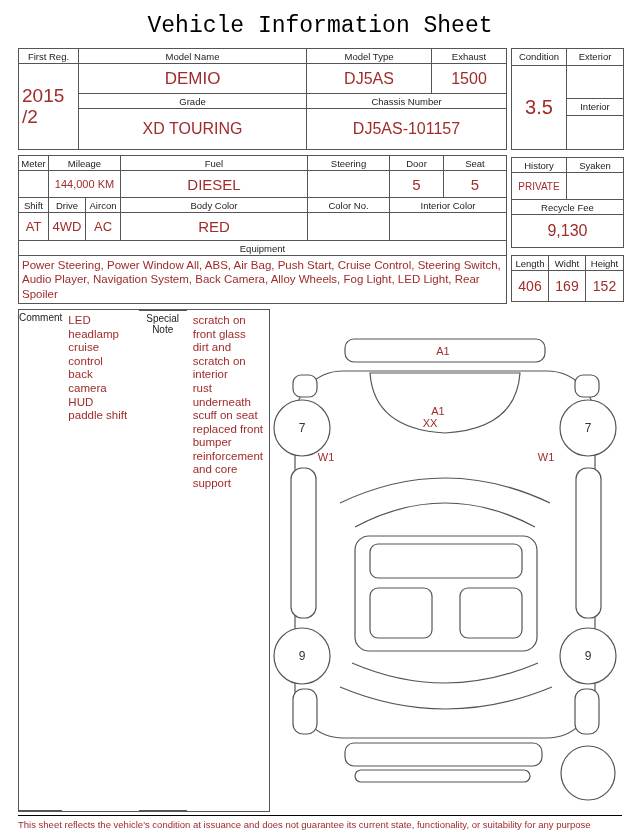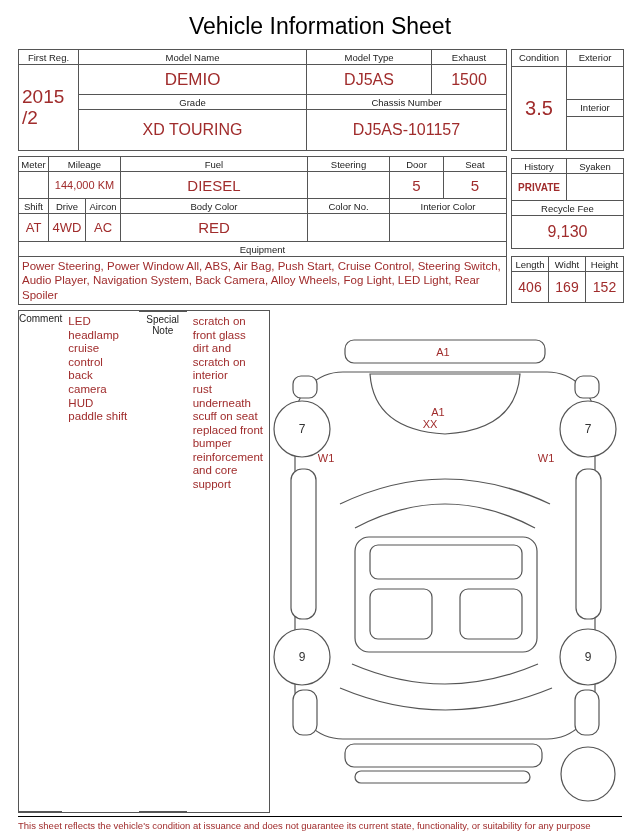--- a/index.html
+++ b/index.html
@@ -5,39 +5,39 @@
   * { box-sizing: border-box; margin: 0; padding: 0; }
   html, body { background: #fff; }
   body {
     width: 640px; height: 835px;
     font-family: "Liberation Sans", sans-serif;
     color: #111; overflow: hidden;
   }
   .sheet { width: 640px; height: 835px; position: relative; }
   .title {
     text-align: center;
-    font-family: Liberation Sans, sans-serif;
+    font-family: Liberation Mono, monospace;
     font-size: 23px; font-weight: normal;
     padding: 13px 0 9px 0; color: #000;
   }
   .band { display: flex; gap: 4px; padding: 0 18px; }
   .band + .band { margin-top: 5px; }
   table { border-collapse: collapse; table-layout: fixed; }
   td { border: 1px solid #555; padding: 0; overflow: hidden; vertical-align: middle; }
   tr.hl td { height: 15px; }
   .lbl { font-size: 9.5px; color: #222; text-align: center; white-space: nowrap; }
   .val { color: #a02c2c; text-align: center; white-space: nowrap; }
   .v20 { font-size: 20px; }
   .v17 { font-size: 17px; }
   .v16 { font-size: 16px; margin-top: 36px; }
   .v15 { font-size: 15px; }
   .v14 { font-size: 14px; }
   .v13 { font-size: 13px; }
   .v11 { font-size: 11px; }
-  .v10 { font-size: 10px; font-weight: bold; }
+  .v10 { font-size: 10px; }
   .firstreg { text-align: left; padding-left: 3px; font-size: 19px; line-height: 1.1; }
   .rightcol { display: flex; flex-direction: column; width: 112px; justify-content: center; }
   .equip-text {
     color: #a02c2c; font-size: 11.5px; line-height: 1.25;
     text-align: left; white-space: normal; padding: 2px 3px;
     vertical-align: top;
   }
   .main { display: flex; padding: 0 18px; margin-top: 5px; align-items: flex-start; }
   .comment-box {
     width: 290px; height: 503px; border: 1px solid #555;

